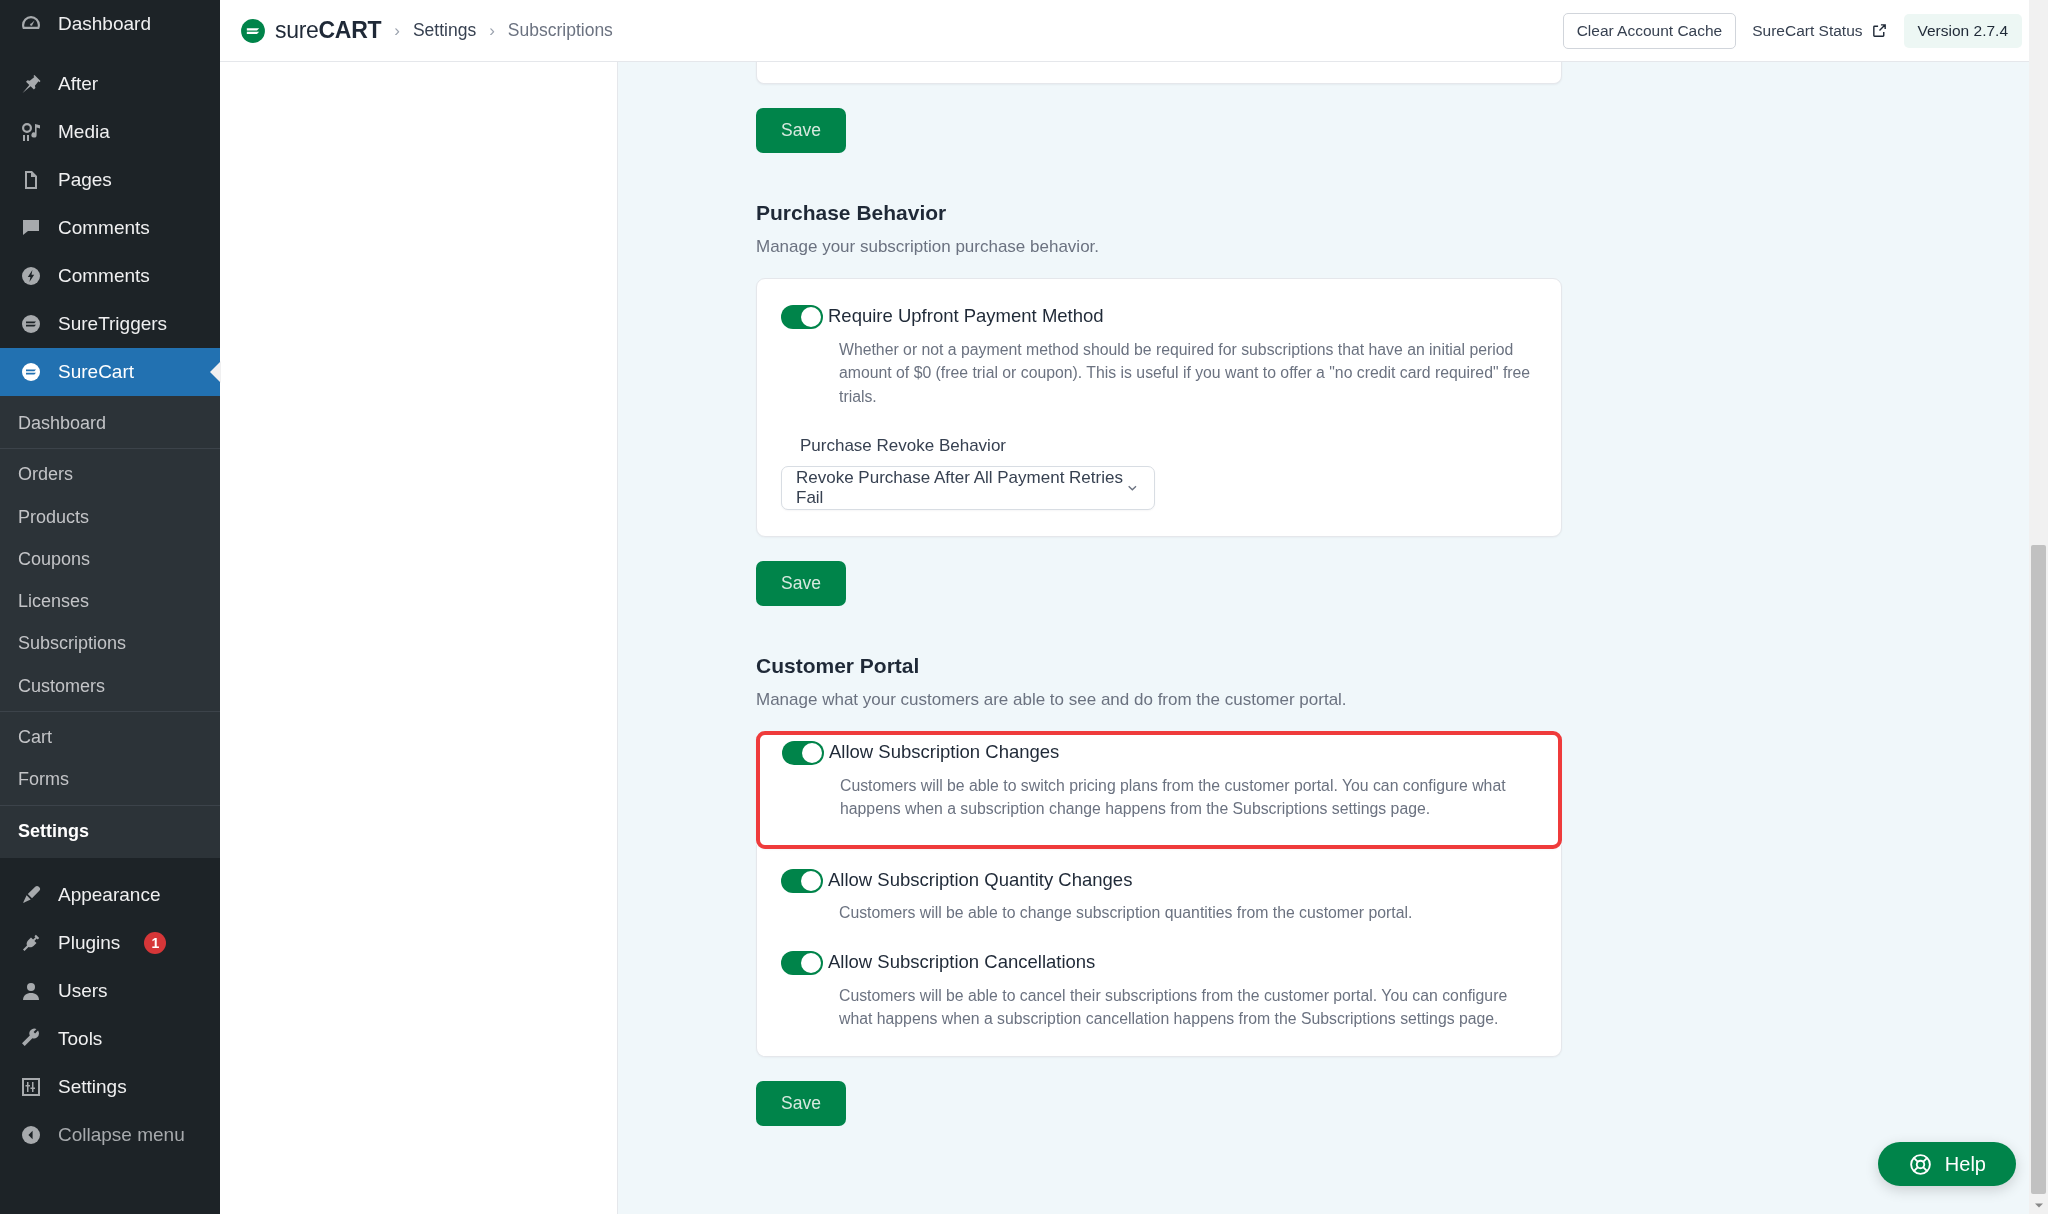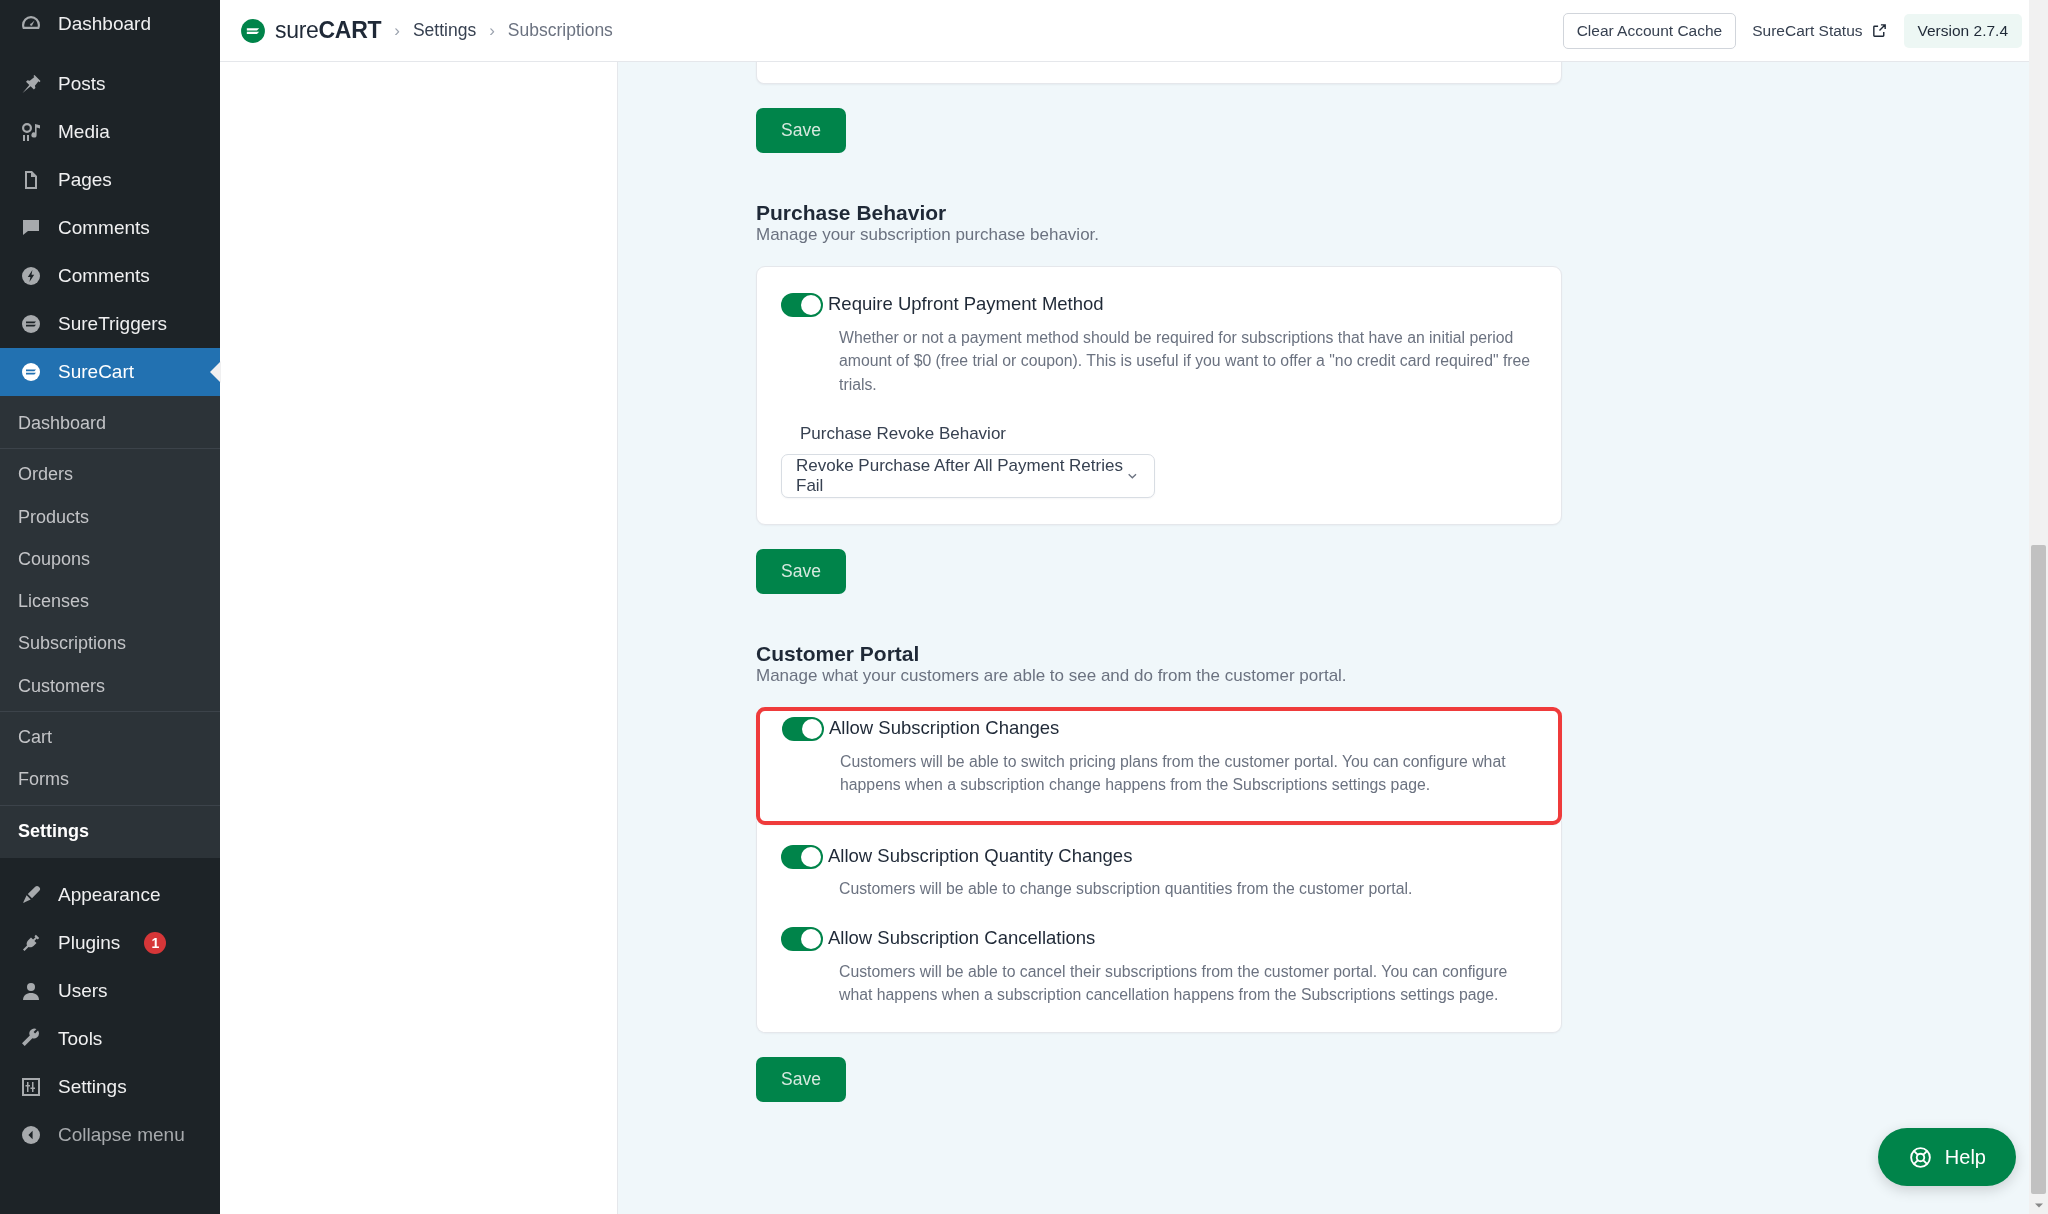--- a/index.html
+++ b/index.html
@@ -124,21 +124,21 @@
 
   .btn-save {
     background: #00844a; color: #d6e9df;
     border: none; border-radius: 7px;
     padding: 12px 25px; font-size: 17.5px;
     margin-top: 24px; cursor: pointer;
     display: inline-block;
   }
 
   .sec-title { font-size: 21px; color: #1f2937; font-weight: 600; margin-top: 48px; }
-  .sec-sub { font-size: 17px; color: #6b7280; }
+  .sec-sub { font-size: 17px; color: #6b7280; margin-top: 12px; }
 
   .panel {
     background: #fff; border: 1px solid #e5e7eb;
     border-radius: 9px; margin-top: 21px;
     box-shadow: 0 1px 2px rgba(16,24,40,.04);
     padding: 24px 24px 26px 24px;
   }
   .panel.hl {
     border: 4px solid #ef3b3b;
     border-radius: 11px;
@@ -185,21 +185,21 @@
     padding: 0 14px;
     font-size: 17px; color: #374151;
     box-shadow: 0 1px 2px rgba(16,24,40,.04);
   }
   .select-box .chev { margin-left: auto; width: 16px; height: 16px; color: #6b7280; }
 
   
   .help-fab {
     position: absolute; right: 32px; bottom: 28px;
     background: #00844a; color: #fff;
-    border-radius: 30px; height: 58px;
+    border-radius: 30px; height: 44px;
     display: flex; align-items: center; gap: 12px;
     padding: 0 30px;
     font-size: 20px;
     box-shadow: 0 4px 14px rgba(0,0,0,.16);
     z-index: 20; cursor: pointer;
   }
   .help-fab svg { width: 25px; height: 25px; }
 
   
   .vscroll {
@@ -237,21 +237,21 @@
     </div>
 
     <div class="wp-gap"></div>
 
     <div class="wp-item">
       <span class="ico">
         <svg viewBox="0 0 24 24">
             <path d="M15.5 3l-1.1 1.1 1 1-4.6 3.6-2.3-.5L7 9.7l3.3 3.3L4 20.4 3.6 21l.6-.4 7.4-6.3 3.3 3.3 1.5-1.5-.5-2.3 3.6-4.6 1 1L21.5 9 15.5 3z"></path>
           </svg>
       </span>
-      <span>Posts</span>
+      <span>After</span>
     </div>
 
     <div class="wp-item">
       <span class="ico">
         <svg viewBox="0 0 24 24">
             <path d="M8 3a5 5 0 100 10A5 5 0 008 3zm0 2.2A2.8 2.8 0 118 10.8 2.8 2.8 0 018 5.2zM16 4v8.6a2.6 2.6 0 101.6 2.4V7.5L21 8.6V5.3L16 4zM4 15v6h2v-6H4zm4 0v6h2v-6H8z"></path>
           </svg>
       </span>
       <span>Media</span>
     </div>

